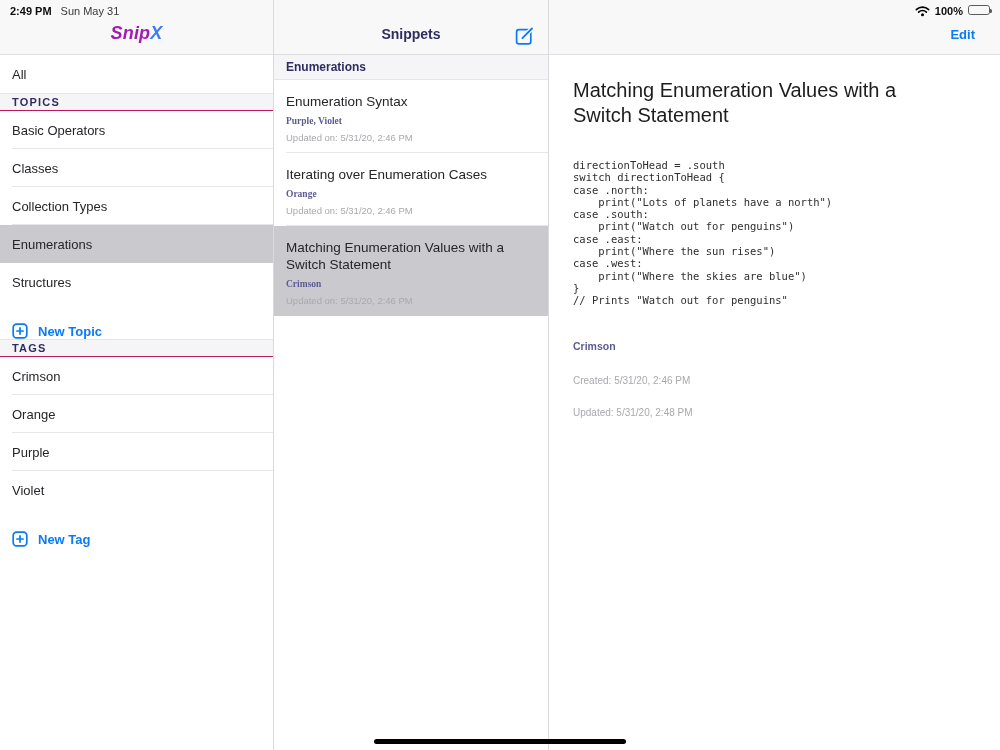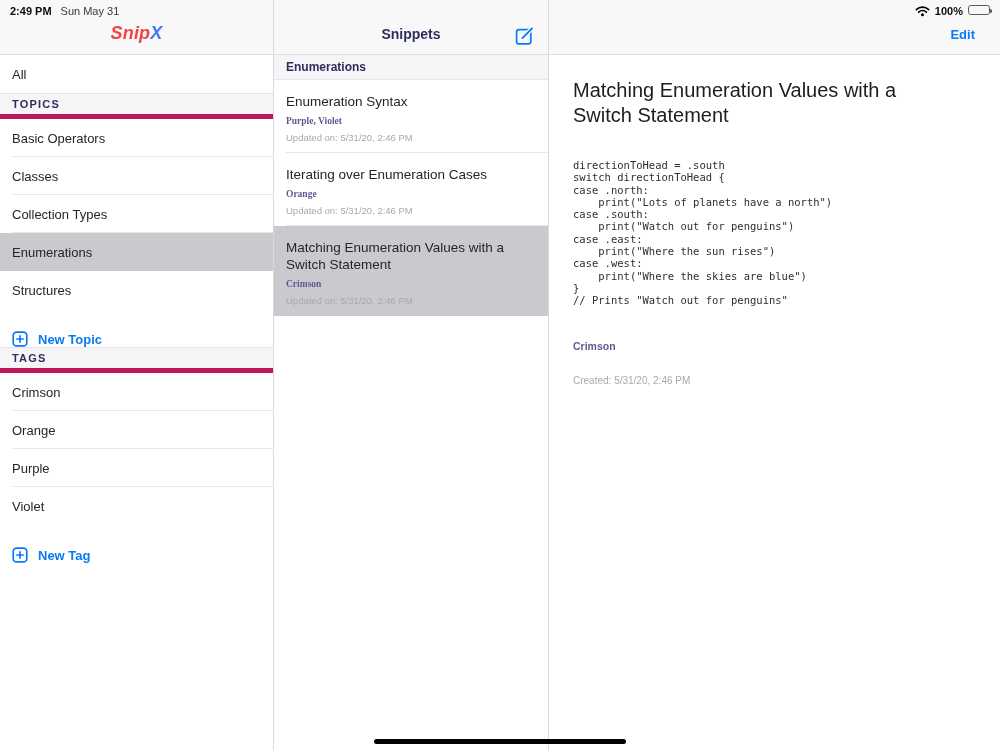--- a/index.html
+++ b/index.html
@@ -30,35 +30,35 @@
   .col { position:absolute; top:0; height:750px; background:#fff; }
   .col-left  { left:0;   width:274px; border-right:1px solid #d9d9de; }
   .col-mid   { left:274px; width:275px; border-right:1px solid #d9d9de; }
   .col-right { left:549px; width:451px; }
   .col-header {
     height:55px; background:#f8f8f8; border-bottom:1px solid #dededf;
     position:relative; display:flex; align-items:flex-end; justify-content:center;
   }
   
   .logo { padding-bottom:10px; font-size:18px; font-weight:700; font-style:italic; letter-spacing:.2px; }
-  .logo .p1 { color:#ef4444; }
+  .logo .p1 { color:#a21caf; }
   .logo .p2 { color:#3f7bf5; }
   .sb-row {
     height:38px; display:flex; align-items:center; padding:0 12px;
     font-size:13px; color:#26262a; position:relative; cursor:default; background:#fff;
   }
   .sb-row::after {
     content:""; position:absolute; left:12px; right:0; bottom:0; height:1px; background:#e7e7ea;
   }
   .sb-row.selected { background:#c9c9ce; }
   .sb-row.selected::after { display:none; }
   .sb-row.no-line::after { display:none; }
   .section-band {
-    height:26px; display:flex; align-items:center; padding:0 12px;
-    background:#f5f5f7; border-top:1px solid #e6e6e9; border-bottom:5px solid #be185d;
+    height:18px; display:flex; align-items:center; padding:0 12px;
+    background:#f5f5f7; border-top:1px solid #e6e6e9; border-bottom:1px solid #be185d;
     font-size:11px; font-weight:700; letter-spacing:1.2px; color:#2e2e5e;
   }
   .action-row {
     height:38px; display:flex; align-items:flex-end; gap:10px; padding:0 12px;
     font-size:13px; font-weight:700; color:#0b7af5; cursor:pointer; background:#fff;
   }
   .icon-plus-square { width:16px; height:16px; display:block; }
   
   .mid-title { padding-bottom:12px; font-size:14px; font-weight:700; color:#2e2e5e; }
   .compose-btn { position:absolute; right:13px; bottom:8px; width:20px; height:20px; cursor:pointer; }
@@ -237,16 +237,17 @@
 case .south:
     print("Watch out for penguins")
 case .east:
     print("Where the sun rises")
 case .west:
     print("Where the skies are blue")
 }
 // Prints "Watch out for penguins"</pre>
     <div class="detail-tag">Crimson</div>
     <div class="detail-created">Created: 5/31/20, 2:46 PM</div>
+    <div class="detail-updated">Updated: 5/31/20, 2:48 PM</div>
   </div>
 </div>
 
 <div class="home-indicator"></div>
 
 </body></html>

